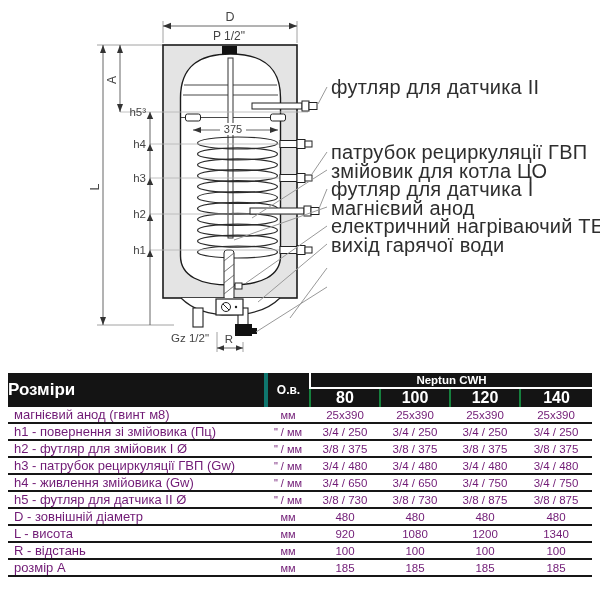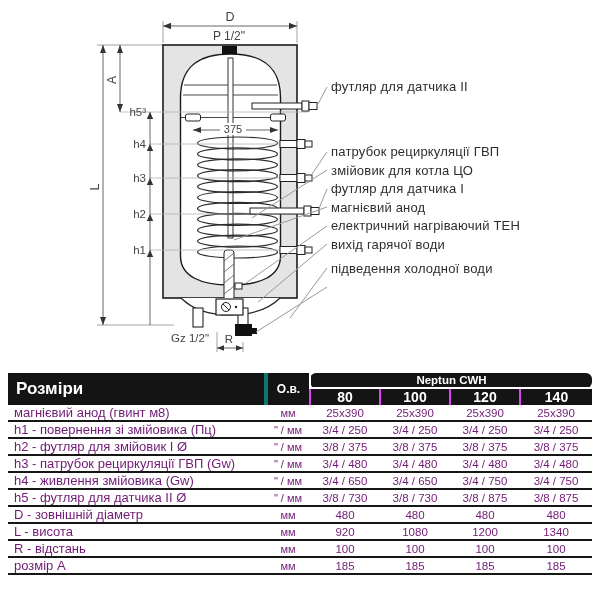--- a/index.html
+++ b/index.html
@@ -1,28 +1,28 @@
 <!DOCTYPE html>
 <html><head>
 <meta charset="utf-8">
 <style>
   html,body{margin:0;padding:0;background:#fff;}
   .page{position:relative;width:600px;height:600px;background:#fff;overflow:hidden;
         font-family:"Liberation Sans",sans-serif;}
   .diagram{position:absolute;left:0;top:0;width:600px;height:372px;}
   .diagram svg{position:absolute;left:0;top:0;}
   .diagram svg text{font-family:"Liberation Sans",sans-serif;fill:#444;}
-  .callout{position:absolute;left:331px;font-size:13px;line-height:16px;color:#2e2e2e;
+  .callout{position:absolute;left:331px;font-size:20px;line-height:16px;color:#2e2e2e;
            letter-spacing:0.2px;white-space:nowrap;}
   .spec{position:absolute;left:8px;top:373px;width:584px;border-collapse:collapse;table-layout:fixed;}
   .spec th{background:#141414;color:#fff;padding:0;font-weight:bold;}
-  .spec th.title{font-size:17px;text-align:left;padding-left:8px;}
+  .spec th.title{font-size:17px;text-align:left;}
   .spec th.ovh{font-size:12px;border-left:4px solid #0f766e;text-align:center;}
-  .spec th.series{font-size:11.5px;border-left:2px solid #fff;border-bottom:2px solid #fff;height:14px;text-align:center;border-radius:6px;}
-  .spec th.size{font-size:14px;border-left:2px solid #d946ef;height:16px;text-align:center;}
+  .spec th.series{font-size:11.5px;border-left:2px solid #fff;border-bottom:2px solid #fff;height:14px;text-align:center;}
+  .spec th.size{font-size:16px;border-left:2px solid #15803d;height:16px;text-align:center;}
   .spec td{border-bottom:2px solid #161616;height:14.4px;padding:0;font-size:11.5px;
            text-align:center;color:#701a75;font-weight:500;overflow:hidden;white-space:nowrap;}
   .spec td.lbl{text-align:left;padding-left:6px;font-size:13px;font-weight:normal;}
   .spec td.unit{font-size:11px;font-weight:normal;}
 </style>
 </head>
 <body>
 
 <div class="page">
 
@@ -175,21 +175,20 @@
       <text x="229" y="343" text-anchor="middle" font-size="11.5">R</text>
     </svg>
 
     <span class="callout" style="top:79px">футляр для датчика II</span>
     <span class="callout" style="top:144px">патрубок рециркуляції ГВП</span>
     <span class="callout" style="top:162.5px">змійовик для котла ЦО</span>
     <span class="callout" style="top:181px">футляр для датчика I</span>
     <span class="callout" style="top:199.5px">магнієвий анод</span>
     <span class="callout" style="top:236.5px">вихід гарячої води</span>
     <span class="callout" style="top:218px">електричний нагріваючий ТЕН</span>
-    <span class="callout" style="top:261px">підведення холодної води</span>
   </div>
 
   <table class="spec">
     <colgroup>
         <col style="width:258px">
         <col style="width:44px">
         <col style="width:70px">
         <col style="width:70px">
         <col style="width:70px">
         <col style="width:72px">

